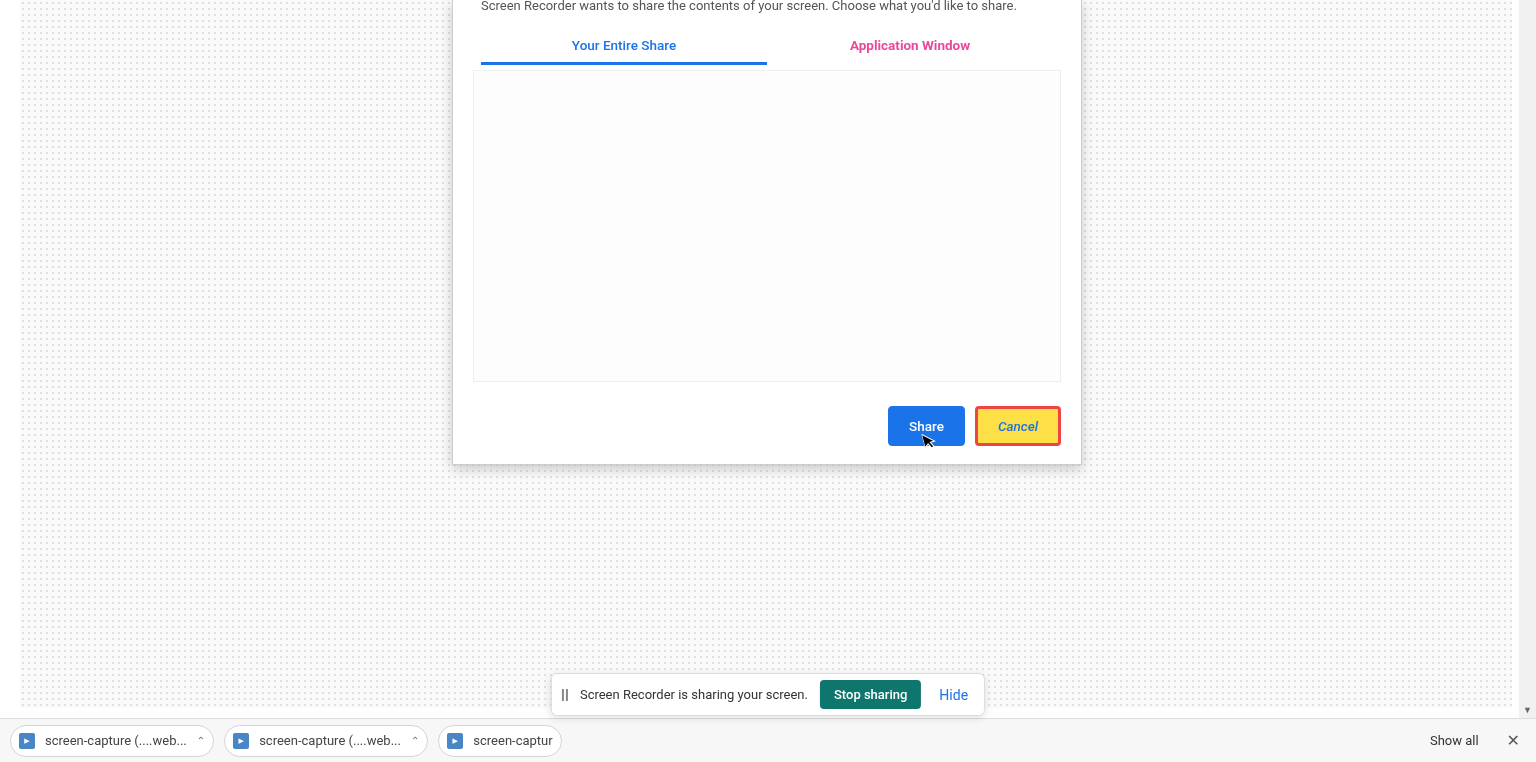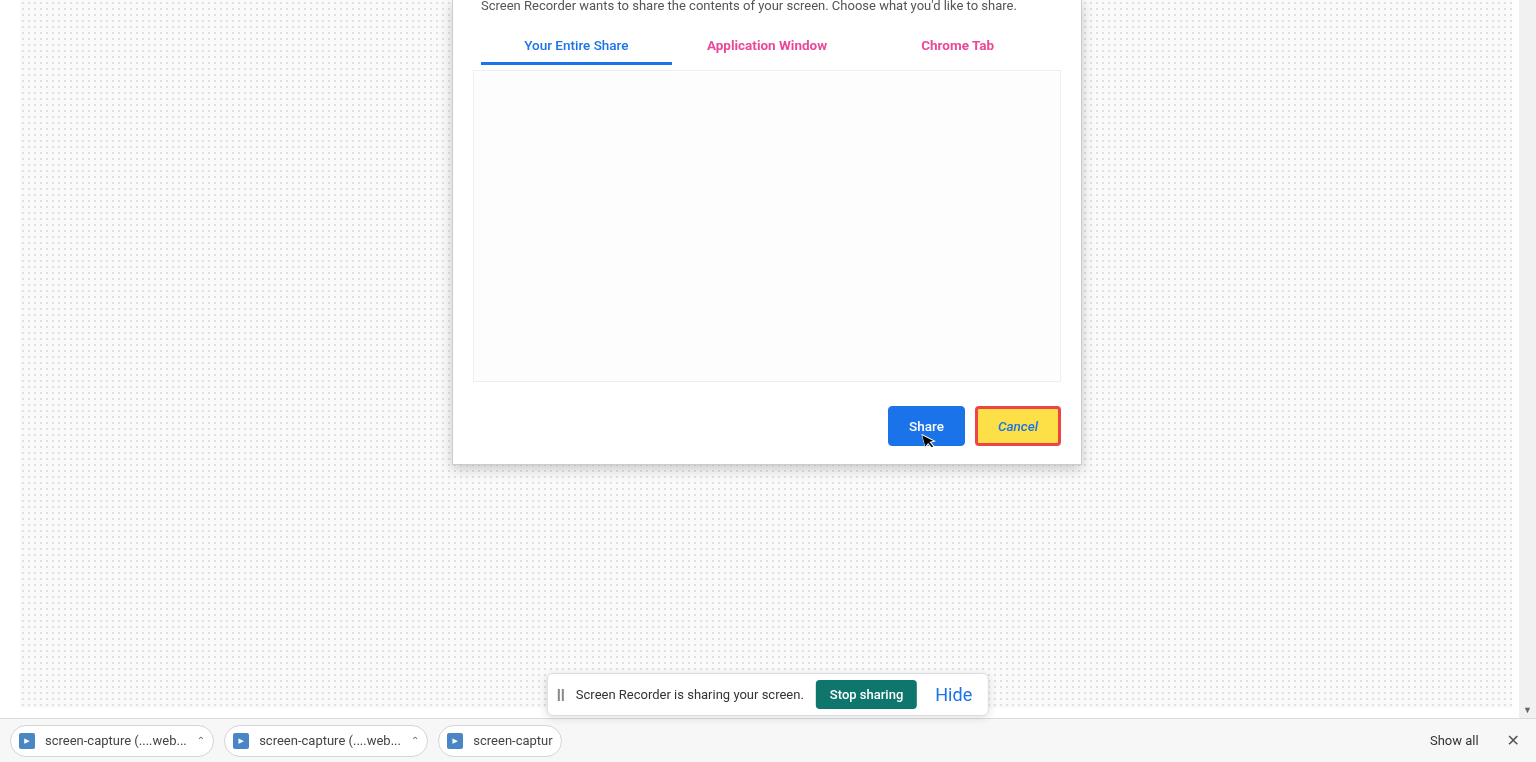--- a/index.html
+++ b/index.html
@@ -264,21 +264,21 @@
       color: #fff;
       border: none;
       border-radius: 4px;
       padding: 7px 14px;
       font-size: 13px;
       cursor: pointer;
       font-weight: 500;
     }
     .toast-hide {
       color: #1a73e8;
-      font-size: 18px;
+      font-size: 14px;
       cursor: pointer;
       padding: 4px 6px;
     }
     .right-scrollbar {
       position: absolute;
       top: 0;
       right: 0;
       width: 17px;
       bottom: 44px;
       background: #f1f1f1;
@@ -303,21 +303,20 @@
 
 <div class="right-scrollbar">
   <div class="right-scrollbar-arrow">▼</div>
 </div>
 
 <div class="dialog">
   <div class="dialog-subtitle">Screen Recorder wants to share the contents of your screen. Choose what you'd like to share.</div>
   <div class="tabs">
     <div class="tab active">Your Entire Share</div>
     <div class="tab">Application Window</div>
-    <div class="tab">Chrome Tab</div>
   </div>
   <div class="preview-area">
     <div class="preview-thumb"></div>
   </div>
   <div class="dialog-buttons">
     <button class="btn btn-primary">Share</button>
     <button class="btn btn-secondary">Cancel</button>
   </div>
 </div>
 

